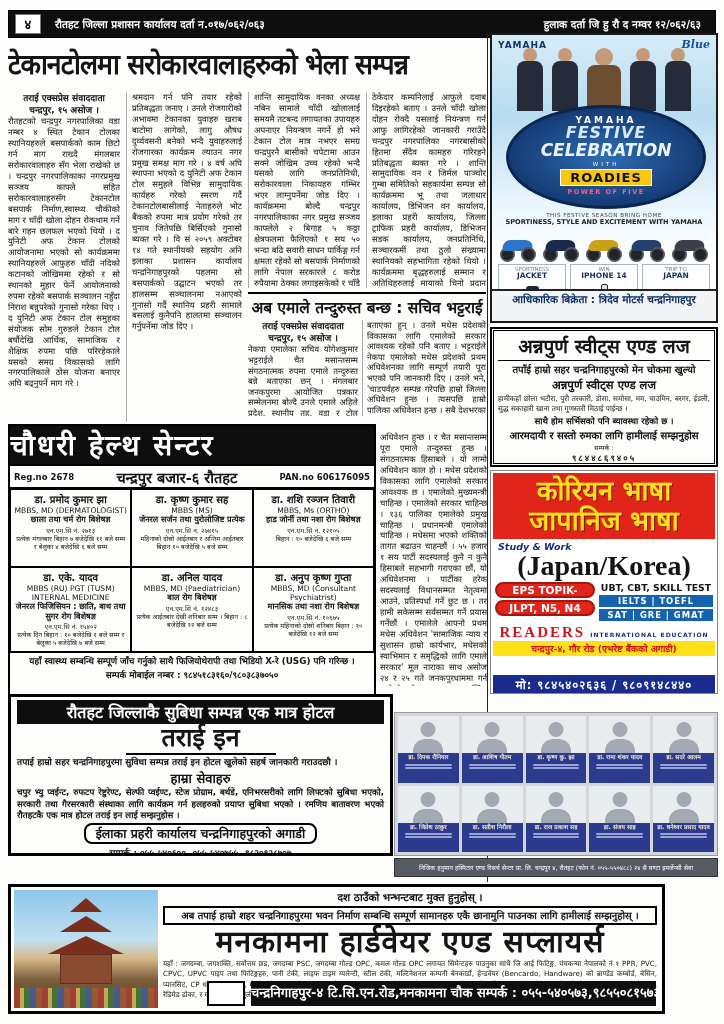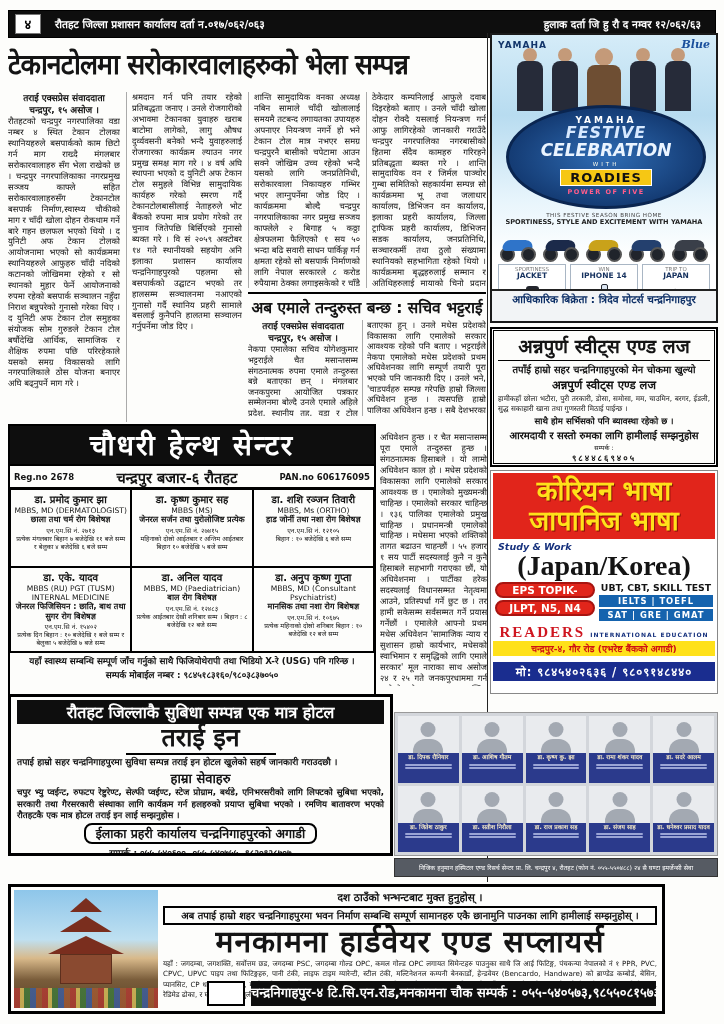--- a/index.html
+++ b/index.html
@@ -23,21 +23,21 @@
 #emale{left:248px;top:292px;width:238px;height:138px;border-top:2px solid #000;padding-top:2px}
 #emale-headline{font-size:15.5px;font-weight:bold;text-align:center;white-space:nowrap;overflow:hidden}
 #emale-cols{display:flex;margin-top:2px}
 #emale-colA{width:115px;padding-right:4px;border-right:1px solid #aaa}
 #emale-colB{width:123px;padding-left:4px}
 .emale-body{font-size:8.3px;line-height:1.28;text-align:justify;overflow:hidden;height:94px}
 #emale-colA .emale-body{height:72px}
 #emale-cont{left:380px;top:432px;width:107px;height:254px;font-size:8.3px;line-height:1.32;text-align:justify;overflow:hidden}
 
 #chaudhary{left:8px;top:424px;width:368px;height:264px}
-.ch-head{border:2px solid #000;background:#0e0e0e;color:#fff;height:42px;font-size:28px;font-weight:bold;text-align:center;line-height:40px;letter-spacing:2px;overflow:hidden;white-space:nowrap}
+.ch-head{border:2px solid #000;background:#0e0e0e;color:#fff;height:42px;font-size:28px;font-weight:bold;line-height:40px;letter-spacing:2px;overflow:hidden;white-space:nowrap}
 .ch-reg{border:2px solid #000;border-top:none;height:23px;display:flex;align-items:center;justify-content:space-between;padding:0 4px;font-size:8.5px;font-weight:bold}
 .ch-reg .mid{font-size:14.5px}
 .ch-grid{display:grid;grid-template-columns:repeat(3,1fr);border-left:2px solid #000;border-right:2px solid #000}
 .doc-cell{border:1px solid #000;padding:2px 3px;overflow:hidden;text-align:center}
 .r1{height:78px}.r2{height:85px}
 .doc-name{font-weight:bold;font-size:10px;white-space:nowrap;overflow:hidden}
 .doc-deg{font-size:7.6px;line-height:1.2}
 .doc-spec{font-weight:bold;font-size:8px;line-height:1.2}
 .doc-nmc{font-size:6.6px;margin-top:1px}
 .doc-time{font-size:6.4px;line-height:1.25}
@@ -118,21 +118,21 @@
 .ko-row{display:flex;padding:2px 4px;gap:4px;align-items:flex-start}
 .ko-pills{width:100px}
 .ko-pill{background:#e1251b;color:#fff;font-weight:bold;font-size:10.5px;border-radius:10px;border:2px solid #a81410;text-align:center;margin-bottom:2px;padding:0 2px;white-space:nowrap}
 .ko-right{flex:1}
 .ko-tests{font-size:9.3px;font-weight:bold;text-align:center;white-space:nowrap}
 .ko-bar{background:#1563ae;color:#fff;font-size:8.4px;font-weight:bold;text-align:center;margin-top:2px;padding:1px 0;letter-spacing:1px}
 .ko-readers{text-align:center;line-height:1;margin-top:1px;white-space:nowrap}
 .ko-rd{color:#cf1620;font-size:15px;font-weight:bold;letter-spacing:2px;font-family:Liberation Serif, serif}
 .ko-ie{font-size:6px;color:#16317d;font-weight:bold;letter-spacing:1px}
 .ko-addr{background:#ffe11a;color:#d01212;font-size:9.2px;font-weight:bold;text-align:center;padding:1px 0;margin:1px 2px 0;white-space:nowrap;overflow:hidden}
-.ko-phone{background:#1a2d8f;color:#fff;font-size:11.5px;font-weight:bold;text-align:center;padding:2px 15px;margin:6px 2px 2px;letter-spacing:1px;white-space:nowrap}
+.ko-phone{background:#1a2d8f;color:#fff;font-size:11.5px;font-weight:bold;text-align:center;padding:2px 15px;margin:19px 2px 2px;letter-spacing:1px;white-space:nowrap}
 
 #photo-panel{left:394px;top:712px;width:324px;height:144px;background:#d3d6db;border:1px solid #999;display:grid;grid-template-columns:repeat(5,1fr);gap:3px;padding:3px}
 .pcard{background:#c7cbd2;overflow:hidden;display:flex;flex-direction:column}
 .pc-photo{height:37px;background:#e9ebee;position:relative;flex-shrink:0}
 .pc-photo::before{content:"";position:absolute;top:6px;left:50%;transform:translateX(-50%);width:15px;height:15px;border-radius:50%;background:#a3a9b2}
 .pc-photo::after{content:"";position:absolute;bottom:0;left:50%;transform:translateX(-50%);width:30px;height:14px;border-radius:12px 12px 0 0;background:#a3a9b2}
 .pc-name{background:#2b3a8c;color:#f4e9c8;font-size:6px;font-weight:bold;text-align:center;padding:1px 0;line-height:1.15;white-space:nowrap;overflow:hidden}
 .pc-sub{flex:1;background:#2b3a8c;padding-top:1px}
 .pc-sub i{display:block;height:2px;background:#9aa4d6;margin:1px 7px;border-radius:1px}
 #photo-caption{left:394px;top:858px;width:324px;height:19px;background:#565b63;color:#fff;font-size:6.3px;text-align:center;line-height:18px;border:1px solid #333;white-space:nowrap;overflow:hidden}

